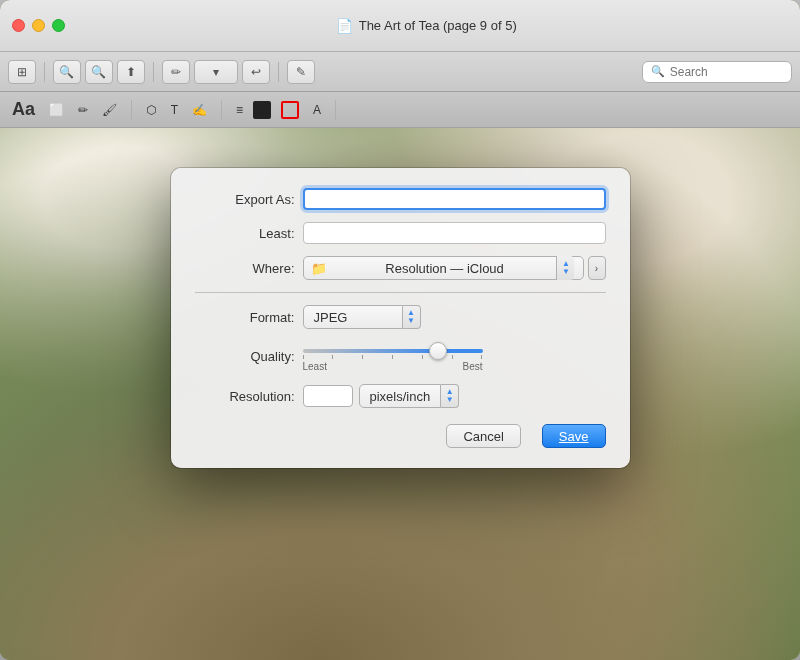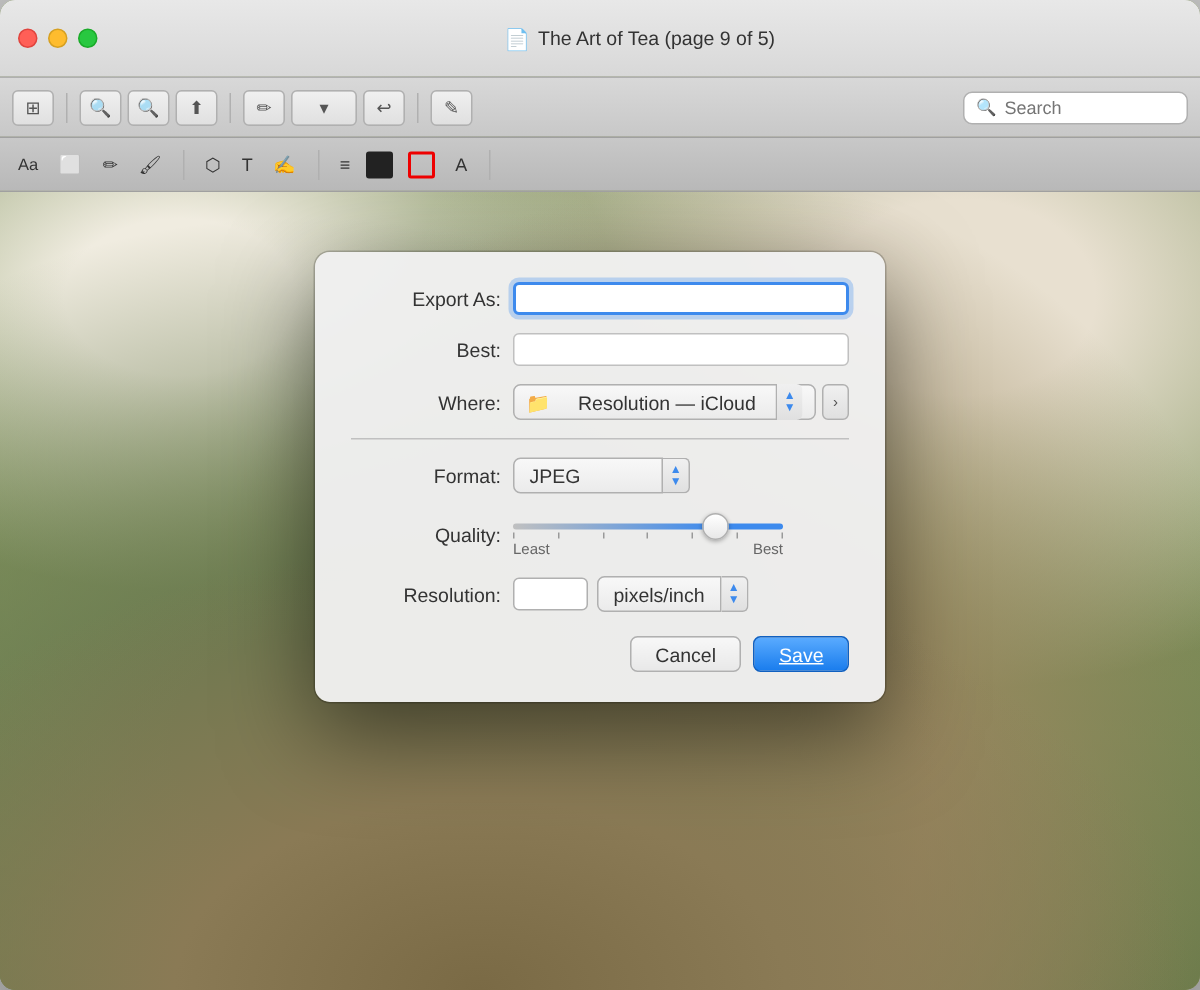--- a/index.html
+++ b/index.html
@@ -173,22 +173,22 @@
       display: flex;
       align-items: center;
       justify-content: center;
       font-size: 12px;
       color: #333;
       cursor: pointer;
       padding: 2px 4px;
     }
 
     .formatbar-aa {
-      font-size: 11px;
-      font-weight: normal;
+      font-size: 18px;
+      font-weight: bold;
       color: #333;
     }
 
     
     .main-content {
       position: relative;
       z-index: 1;
       flex: 1;
       height: calc(660px - 128px);
     }
@@ -201,21 +201,21 @@
       display: flex;
       align-items: flex-start;
       justify-content: center;
       padding-top: 40px;
     }
 
     .modal {
       background: rgba(240, 240, 240, 0.97);
       border-radius: 10px;
       box-shadow: 0 20px 60px rgba(0,0,0,0.5), 0 0 0 1px rgba(0,0,0,0.2);
-      width: 380px;
+      width: 459px;
       padding: 20px 24px 20px 24px;
     }
 
     .modal-row {
       display: flex;
       align-items: center;
       margin-bottom: 12px;
     }
 
     .modal-label {
@@ -439,21 +439,21 @@
       border-radius: 0 4px 4px 0;
       align-items: center;
       justify-content: center;
       cursor: pointer;
     }
 
     
     .modal-buttons {
       display: flex;
       justify-content: flex-end;
-      gap: 8px;
+      gap: 21px;
       margin-top: 16px;
     }
 
     .btn-cancel {
       height: 24px;
       padding: 0 16px;
       background: linear-gradient(180deg, #f8f8f8 0%, #e8e8e8 100%);
       border: 1px solid #b0b0b0;
       border-radius: 5px;
       font-size: 13px;
@@ -539,21 +539,21 @@
 
     <div class="modal-overlay">
       <div class="modal">
 
         <div class="modal-row">
           <label class="modal-label">Export As:</label>
           <input type="text" class="modal-input" style="">
         </div>
 
         <div class="modal-row">
-          <label class="modal-label">Best:</label>
+          <label class="modal-label">Least:</label>
           <input type="text" class="modal-input-tags" style="">
         </div>
 
         <div class="modal-row">
           <label class="modal-label">Where:</label>
           <div class="where-container">
             <div class="where-select-display">
               <span style="margin-right:5px;">📁</span>
               <span>Resolution — iCloud</span>
               <div class="select-arrows">

